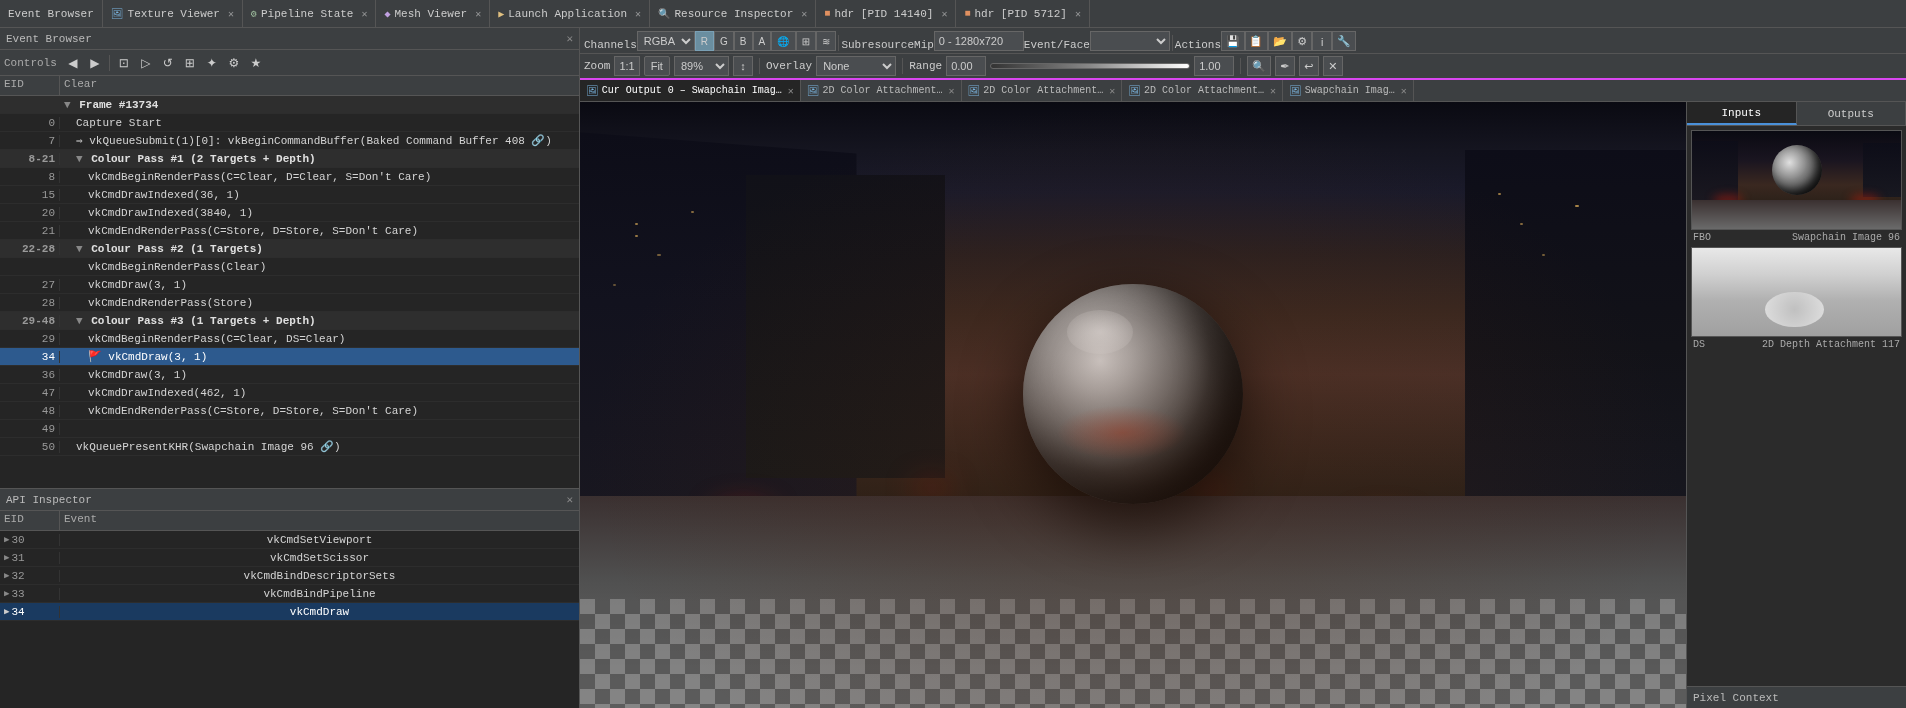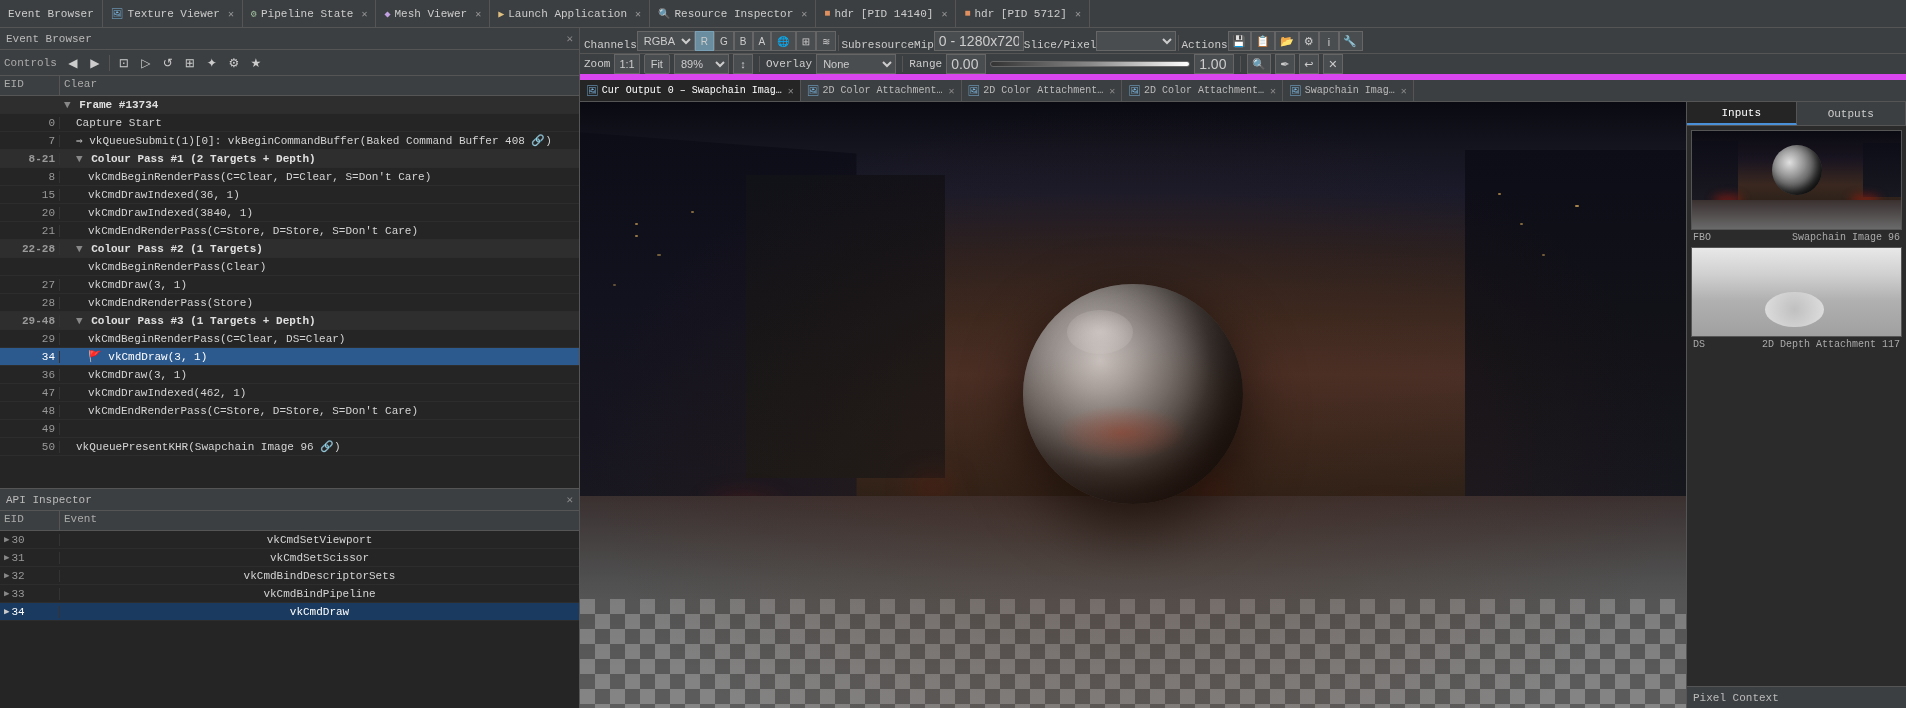--- a/index.html
+++ b/index.html
@@ -241,21 +241,21 @@
       background: #3c3f41;
       border-bottom: 1px solid #555;
       display: flex;
       align-items: flex-end;
       padding: 2px 4px;
       height: 26px;
       flex-shrink: 0;
     }
     .tv-toolbar2 {
       background: #3c3f41;
-      border-bottom: 6px solid #d946ef;
+      border-bottom: 2px solid #d946ef;
       display: flex;
       align-items: center;
       padding: 2px 4px;
       gap: 4px;
       height: 26px;
       flex-shrink: 0;
     }
 
     .toolbar-label {
       font-size: 11px;
@@ -266,21 +266,21 @@
       border: 1px solid #666;
       color: #ccc;
       font-size: 11px;
       padding: 1px 2px;
       height: 20px;
     }
     .toolbar-input {
       background: #4a4d50;
       border: 1px solid #666;
       color: #ccc;
-      font-size: 14px;
+      font-size: 11px;
       padding: 1px 4px;
       height: 20px;
     }
     .toolbar-btn {
       background: #4a4d50;
       border: 1px solid #666;
       color: #ccc;
       font-size: 11px;
       padding: 1px 6px;
       height: 20px;
@@ -858,21 +858,21 @@
         <button class="channel-btn">G</button>
         <button class="channel-btn">B</button>
         <button class="channel-btn">A</button>
         <button class="channel-btn">🌐</button>
         <button class="channel-btn">⊞</button>
         <button class="channel-btn">≋</button>
         <div class="toolbar-divider"></div>
         <span class="toolbar-label">Subresource</span>
         <span class="toolbar-label">Mip</span>
         <input type="text" class="toolbar-input" style="width: 90px;" value="0 - 1280x720">
-        <span class="toolbar-label">Slice/Pixel</span>
+        <span class="toolbar-label">Event/Face</span>
         <select class="toolbar-select" style="width:80px;">
           <option></option>
         </select>
         <div class="toolbar-divider"></div>
         <span class="toolbar-label">Actions</span>
         <button class="toolbar-btn-small">💾</button>
         <button class="toolbar-btn-small">📋</button>
         <button class="toolbar-btn-small">📂</button>
         <button class="toolbar-btn-small">⚙</button>
         <button class="toolbar-btn-small">ℹ</button>

